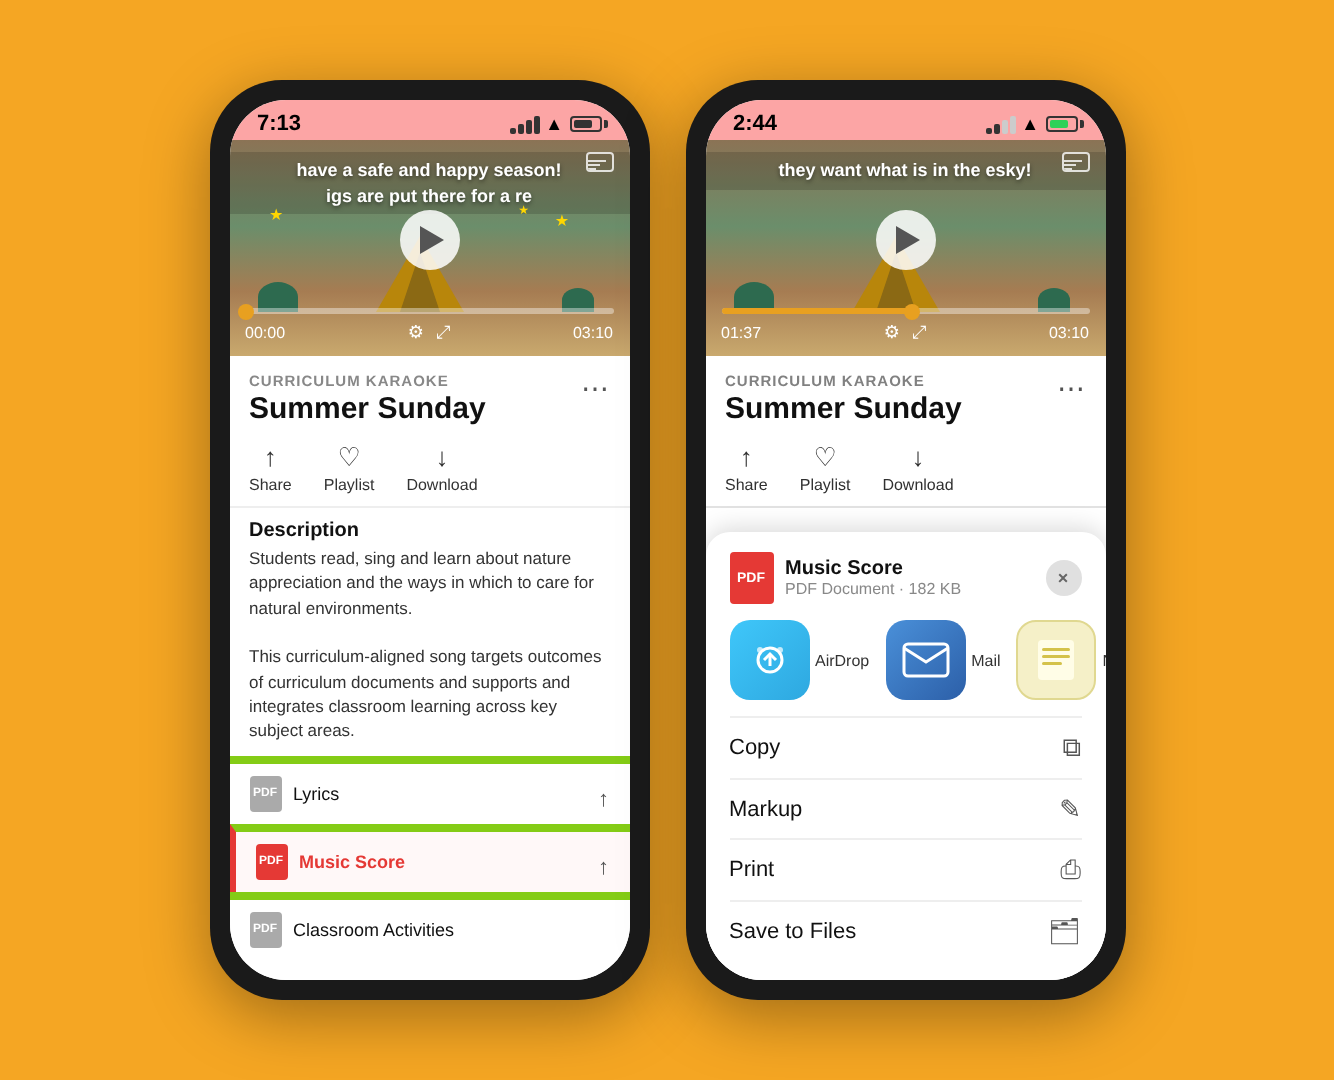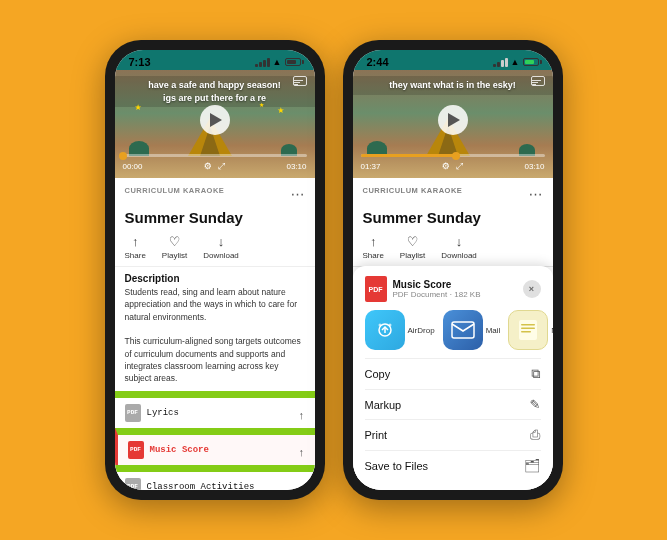--- a/index.html
+++ b/index.html
@@ -41,21 +41,21 @@
     }
 
     
     .status-bar {
       display: flex;
       justify-content: space-between;
       align-items: center;
       padding: 6px 14px 2px;
       font-size: 10px;
       font-weight: 600;
-      background: #0f766e;
+      background: #fca5a5;
       z-index: 10;
     }
     .status-time { font-size: 11px; font-weight: 700; }
     .status-icons { display: flex; gap: 3px; align-items: center; font-size: 9px; }
     .signal-bars { display: flex; gap: 1px; align-items: flex-end; }
     .bar { background: #333; width: 3px; border-radius: 1px; }
     .b1{height:3px;} .b2{height:5px;} .b3{height:7px;} .b4{height:9px;}
     .wifi-icon { font-size: 9px; }
     .battery {
       width: 16px; height: 8px; border: 1.5px solid #333; border-radius: 2px;
@@ -163,21 +163,21 @@
       font-size: 7.5px;
       color: #888;
       letter-spacing: 0.5px;
       text-transform: uppercase;
       font-weight: 600;
     }
     .song-title {
       font-size: 15px;
       font-weight: 700;
       color: #111;
-      margin-top: 14px;
+      margin-top: 1px;
     }
     .more-btn { color: #555; font-size: 14px; }
     .action-row {
       display: flex;
       gap: 16px;
       padding: 4px 10px 6px;
       border-bottom: 1px solid #eee;
     }
     .action-btn {
       display: flex; flex-direction: column; align-items: center; gap: 2px;
@@ -192,22 +192,21 @@
       font-size: 8.5px; color: #333; line-height: 1.45;
       padding: 0 10px 6px;
     }
     .resources-title {
       font-size: 10px; font-weight: 700; color: #111;
       padding: 4px 10px 2px;
     }
     .resource-item {
       display: flex; align-items: flex-end; justify-content: space-between;
       padding: 6px 10px;
-      border-top: 7px solid #84cc16;
-      font-family: Liberation Mono, monospace;
+      border-top: 4px solid #84cc16;
     }
     .resource-item.highlighted {
       background: #fff;
       border-left: 3px solid #E53935;
     }
     .resource-left { display: flex; align-items: center; gap: 6px; }
     .pdf-icon {
       width: 16px; height: 18px;
       background: #E53935;
       border-radius: 2px;

